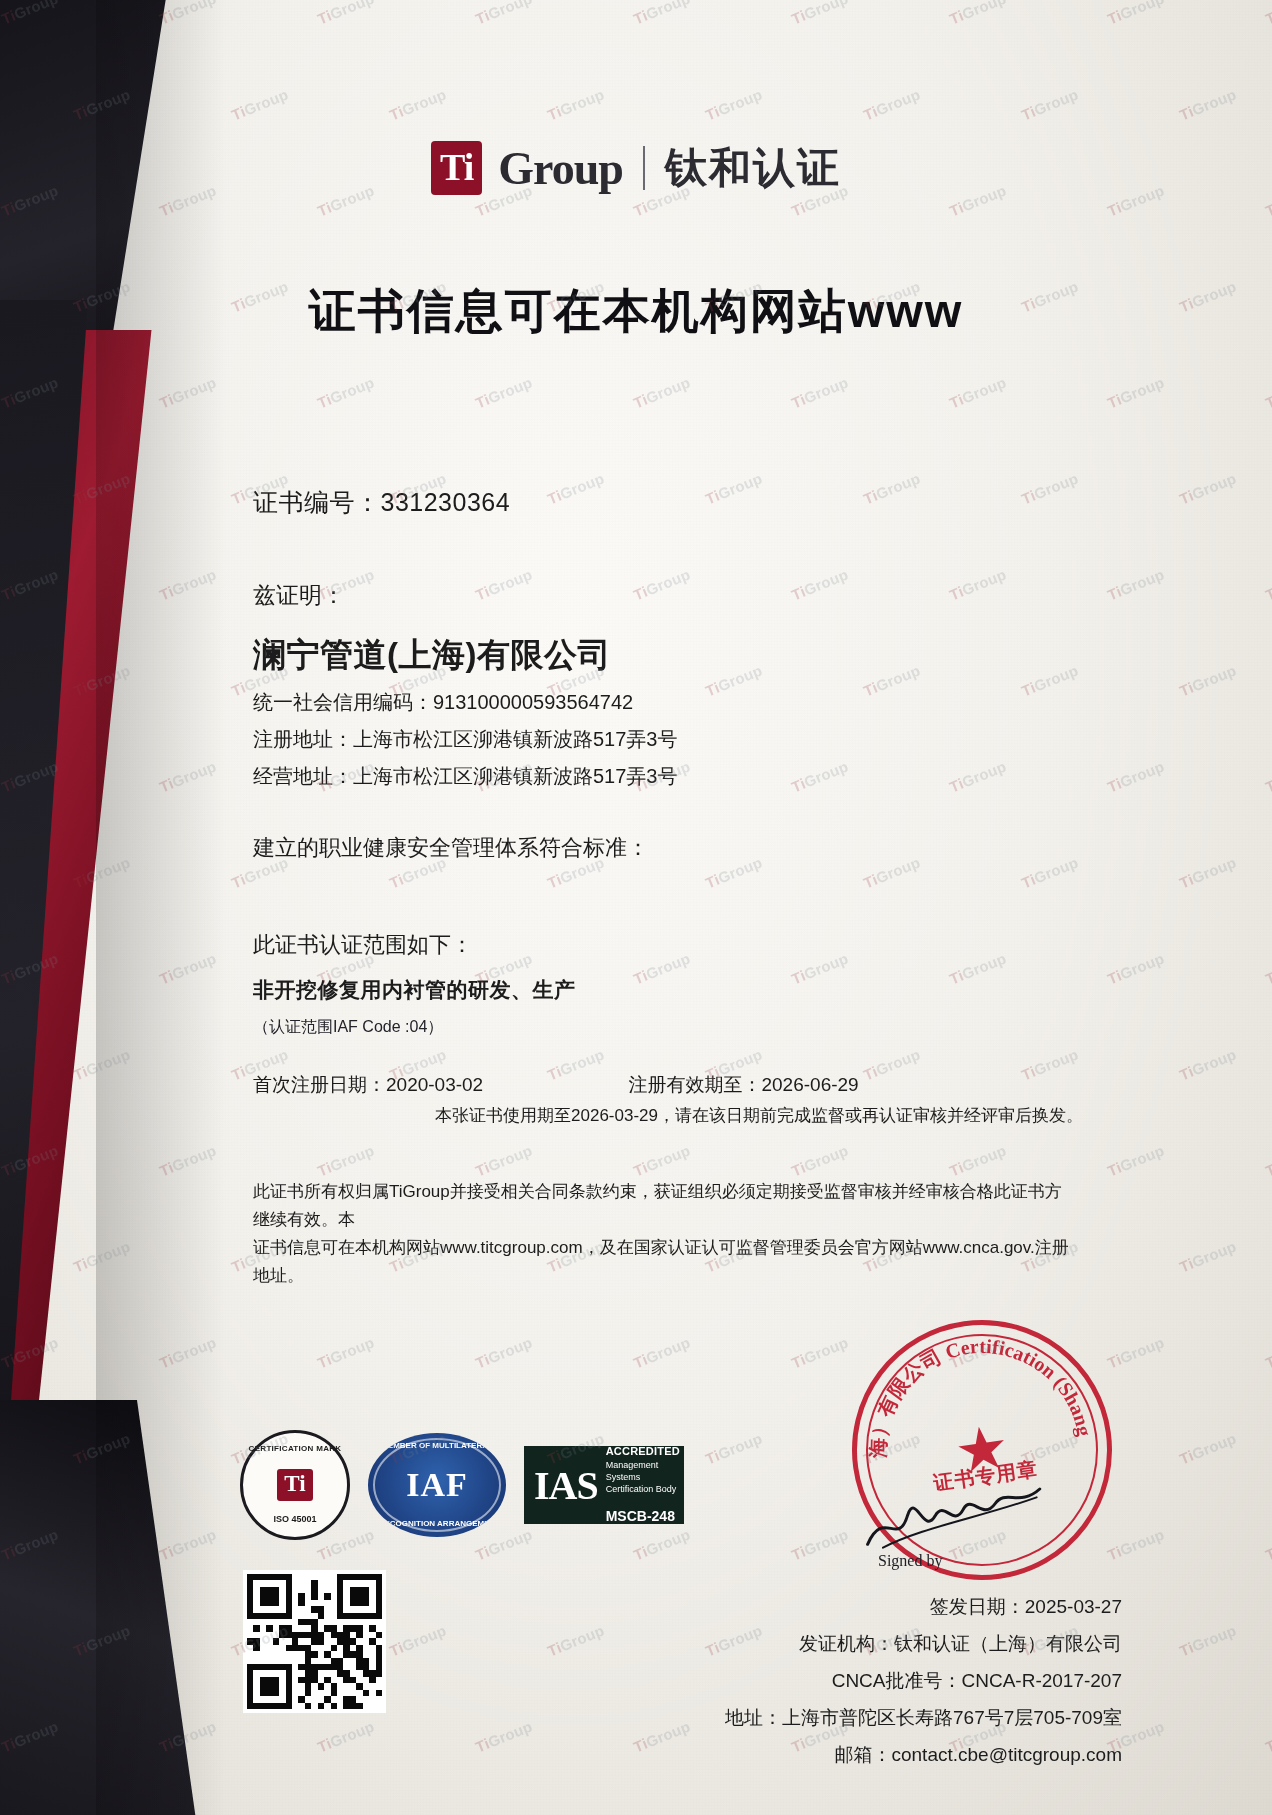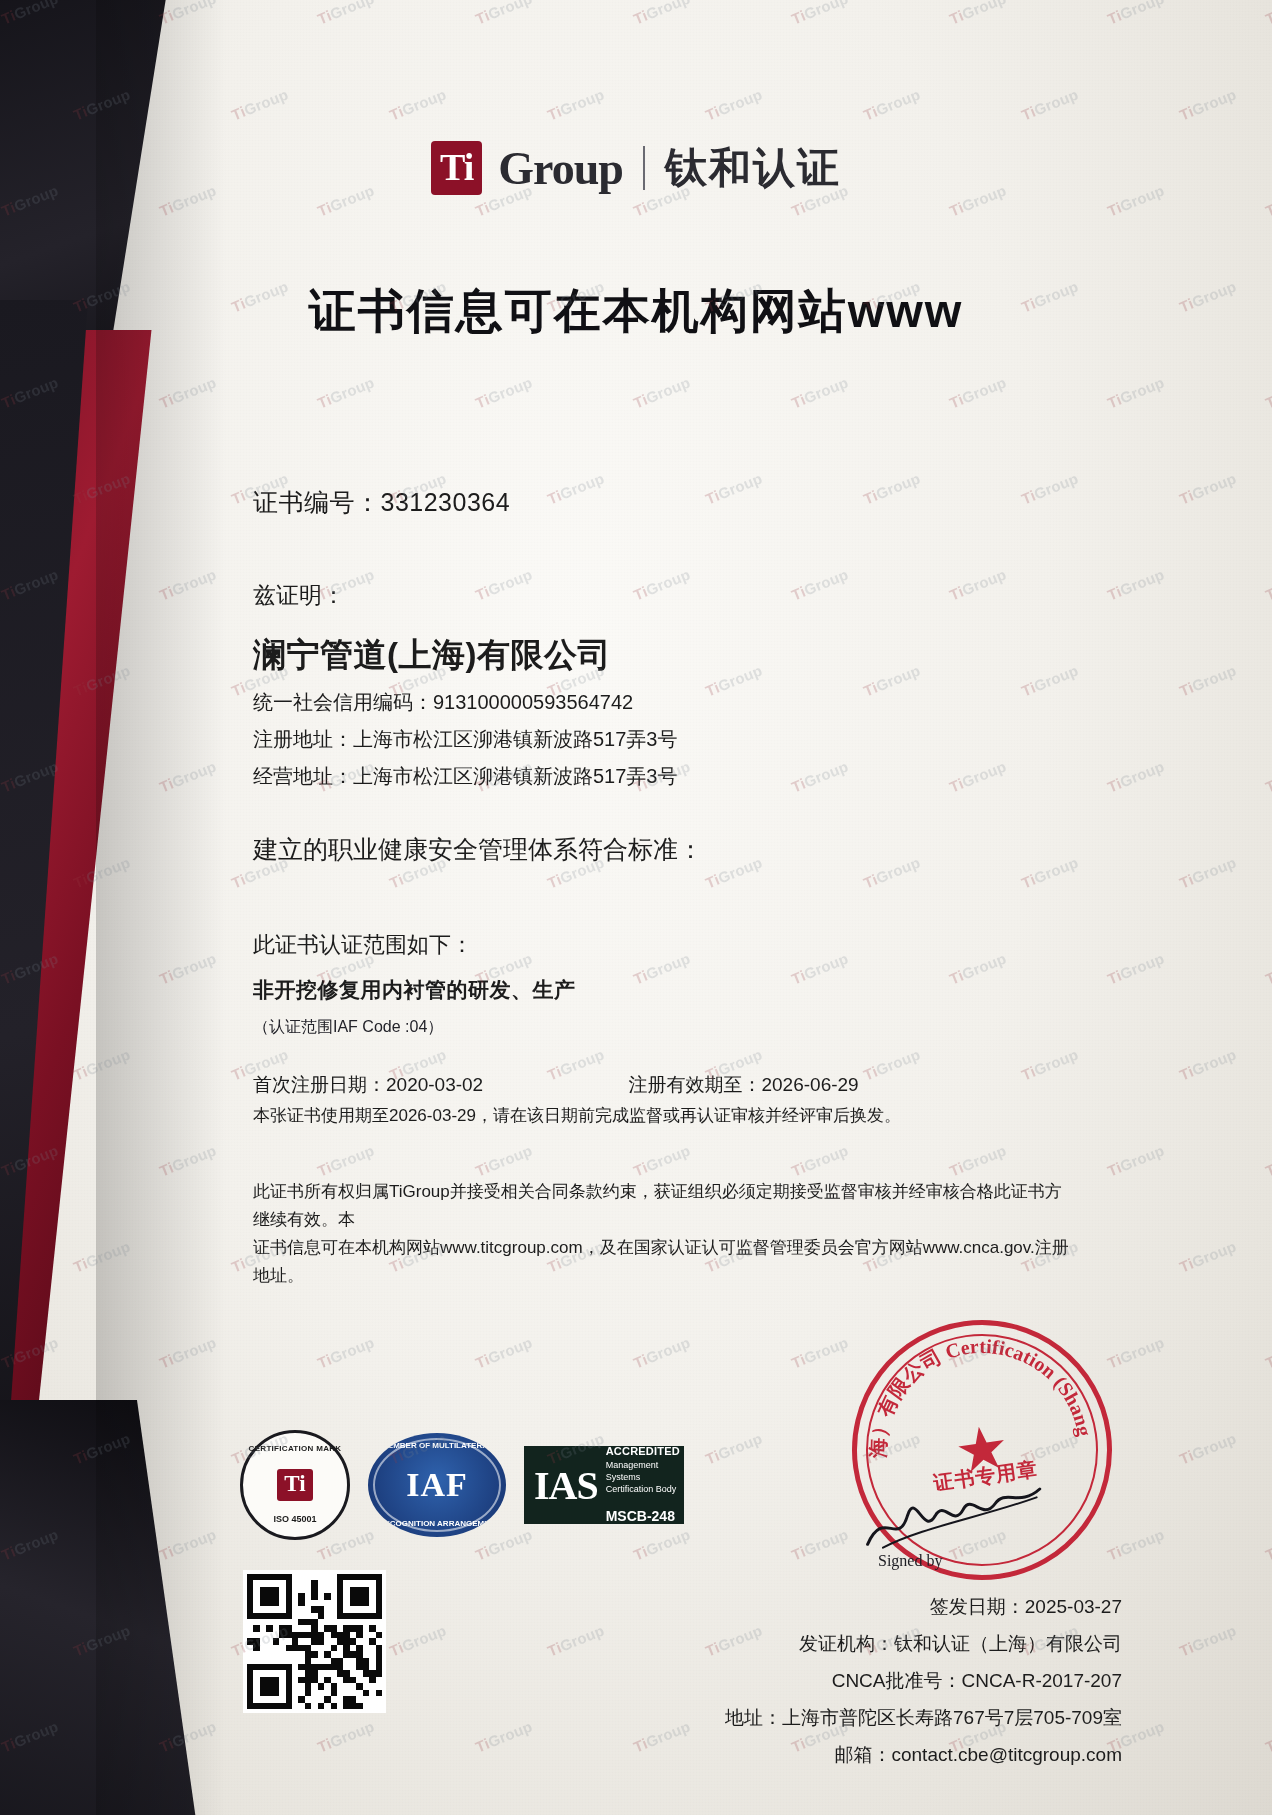--- a/index.html
+++ b/index.html
@@ -156,29 +156,29 @@
 
   .body-block { position: absolute; left: 253px; width: 830px; }
 
   .cert-no    { top: 486px; font-size: 25px; letter-spacing: .5px; }
   .hereby     { top: 580px; font-size: 23px; }
   .company    { top: 633px; font-size: 33px; font-weight: 700; letter-spacing: .5px; }
   .line-usci  { top: 689px; font-size: 20px; }
   .line-reg   { top: 726px; font-size: 20px; }
   .line-oper  { top: 763px; font-size: 20px; }
 
-  .std-intro  { top: 833px; font-size: 25px; }
+  .std-intro  { top: 833px; font-size: 22px; }
   .std-code   { top: 878px; font-size: 30px; font-weight: 700; letter-spacing: .3px; font-family: "DejaVu Sans", sans-serif; }
   .scope-lead { top: 930px; font-size: 22px; }
   .scope-text { top: 976px; font-size: 21px; font-weight: 700; letter-spacing: .5px; }
   .scope-iaf  { top: 1017px; font-size: 16px; color: #23232a; }
 
   .dates-row  { top: 1072px; font-size: 19px; }
   .dates-row .d2 { margin-left: 140px; }
-  .valid-note { top: 1104px; font-size: 17px; }
+  .valid-note { top: 1104px; font-size: 17px; text-align: right; }
 
   .legal      { top: 1178px; font-size: 17px; line-height: 1.65; width: 820px; }
 
   
   .logos { position: absolute; left: 240px; top: 1430px; display: flex; align-items: center; gap: 18px; }
   .logo-cm {
     width: 104px; height: 104px; border-radius: 50%;
     border: 3px solid #1a1a1f;
     display: flex; flex-direction: column; align-items: center; justify-content: center;
     background: #fcfbf8;

